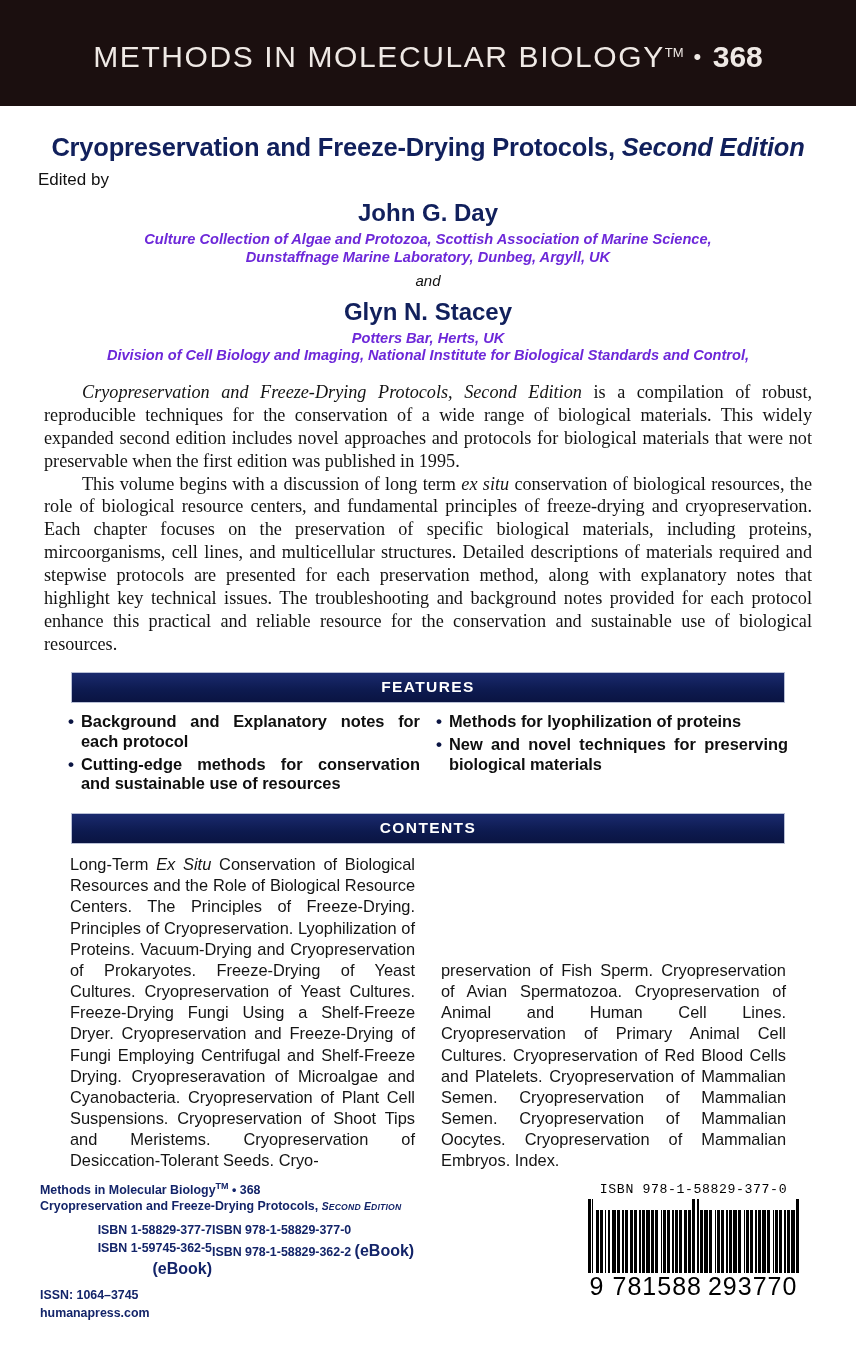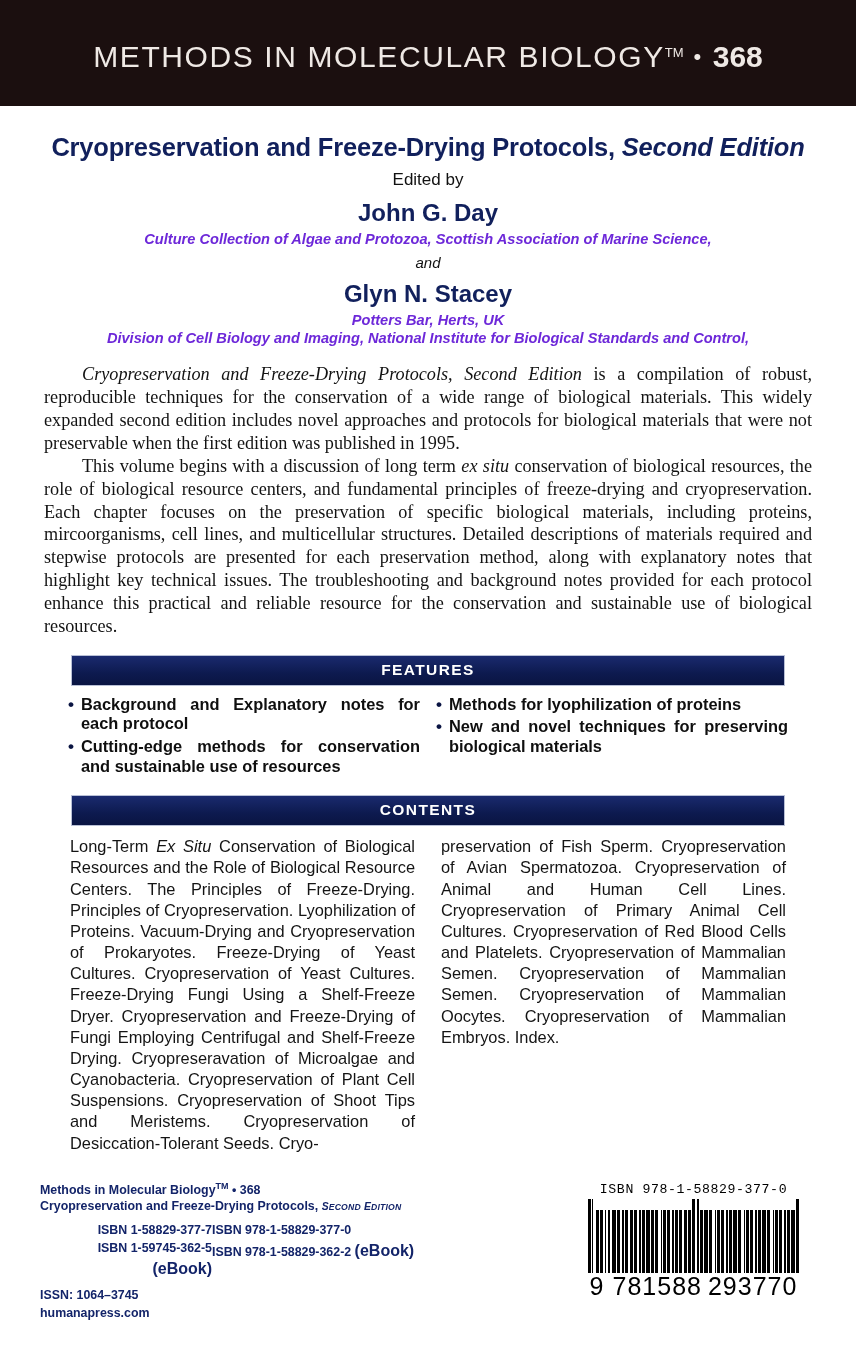--- a/index.html
+++ b/index.html
@@ -85,21 +85,20 @@
     font-weight: 700;
     margin-top: 27px;
     letter-spacing: -0.2px;
     line-height: 1.1;
   }
   .book-title .ital {
     font-style: italic;
   }
 
   .edited-by {
-    text-align: center;
     font-size: 17px;
     color: #111111;
     margin-top: 9px;
     font-weight: 400;
   }
 
   .editor-name {
     text-align: center;
     color: #11205c;
     font-size: 24px;
@@ -179,20 +178,21 @@
     line-height: 1.15;
   }
   .feature-item .txt { flex: 1; text-align: justify; }
   .features-col.right .feature-item .txt { text-align: justify; }
 
   
   .contents-cols {
     display: flex;
     margin: 10px 32px 0 32px;
     gap: 26px;
+    align-items: flex-end;
   }
   .contents-col {
     flex: 1 1 0;
     font-size: 16.4px;
     line-height: 1.29;
     text-align: justify;
     color: #141414;
     font-family: "Liberation Sans", sans-serif;
   }
   .contents-col .ital { font-style: italic; }
@@ -288,20 +288,21 @@
   <div class="book-title">
     <span>Cryopreservation and Freeze-Drying Protocols,</span>
     <span class="ital">Second Edition</span>
   </div>
 
   <div class="edited-by">Edited by</div>
 
   <div class="editor-name">John G. Day</div>
   <div class="affil">
     <div>Culture Collection of Algae and Protozoa, Scottish Association of Marine Science,</div>
+    <div>Dunstaffnage Marine Laboratory, Dunbeg, Argyll, UK</div>
   </div>
 
   <div class="and-word">and</div>
 
   <div class="editor-name">Glyn N. Stacey</div>
   <div class="affil">
     <div>Potters Bar, Herts, UK</div>
     <div>Division of Cell Biology and Imaging, National Institute for Biological Standards and Control,</div>
   </div>
 

